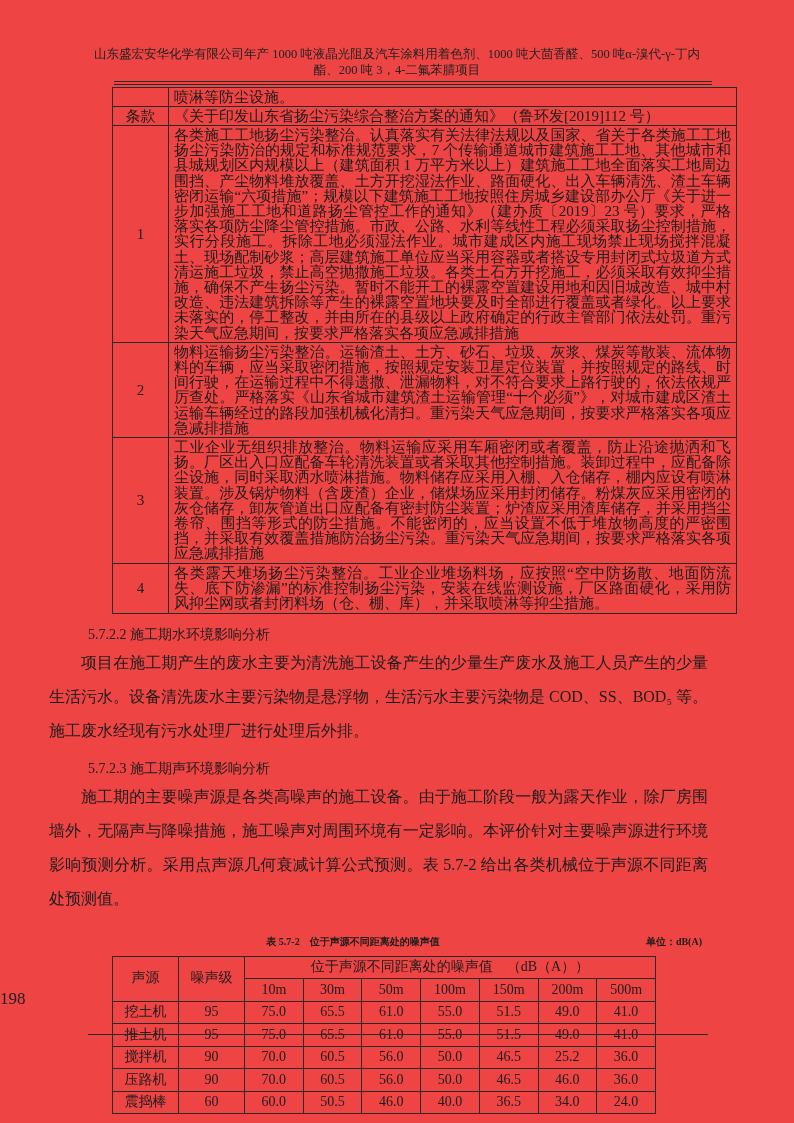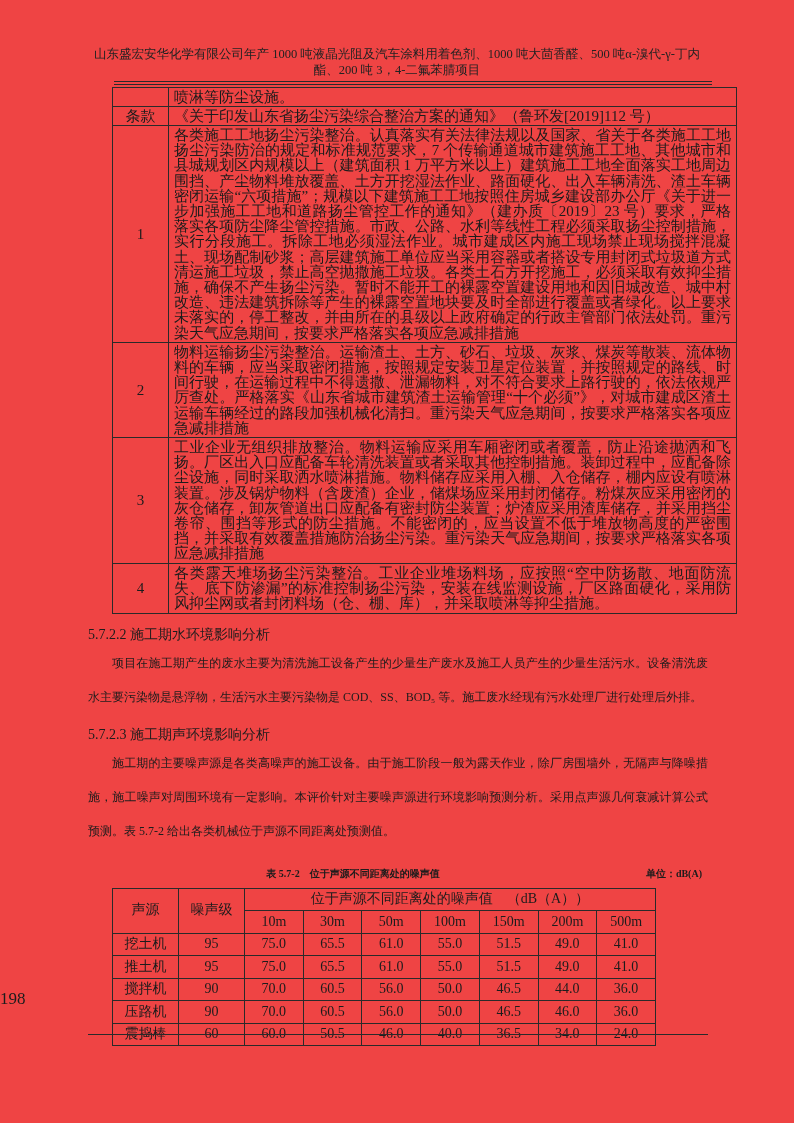--- a/index.html
+++ b/index.html
@@ -48,22 +48,22 @@
   .policy-table .text-cell {
     text-align:justify;
   }
   
   .section-heading {
     margin:10px 86px 0 88px;
     font-size:14px;
     line-height:22px;
   }
   .body-para {
-    margin:0 86px 0 88px;
-    font-size:12px;
+    margin:0 86px 0 49px;
+    font-size:16px;
     line-height:34px;
     text-align:justify;
     text-indent:2em;
   }
   
   .caption-row {
     position:relative;
     margin:14px 86px 2px 88px;
     height:24px;
     font-weight:bold;
@@ -200,21 +200,21 @@
         <td>41.0</td>
       </tr>
       <tr>
         <td>搅拌机</td>
         <td>90</td>
         <td>70.0</td>
         <td>60.5</td>
         <td>56.0</td>
         <td>50.0</td>
         <td>46.5</td>
-        <td>44.0</td>
+        <td>25.2</td>
         <td>36.0</td>
       </tr>
       <tr>
         <td>压路机</td>
         <td>90</td>
         <td>70.0</td>
         <td>60.5</td>
         <td>56.0</td>
         <td>50.0</td>
         <td>46.5</td>

